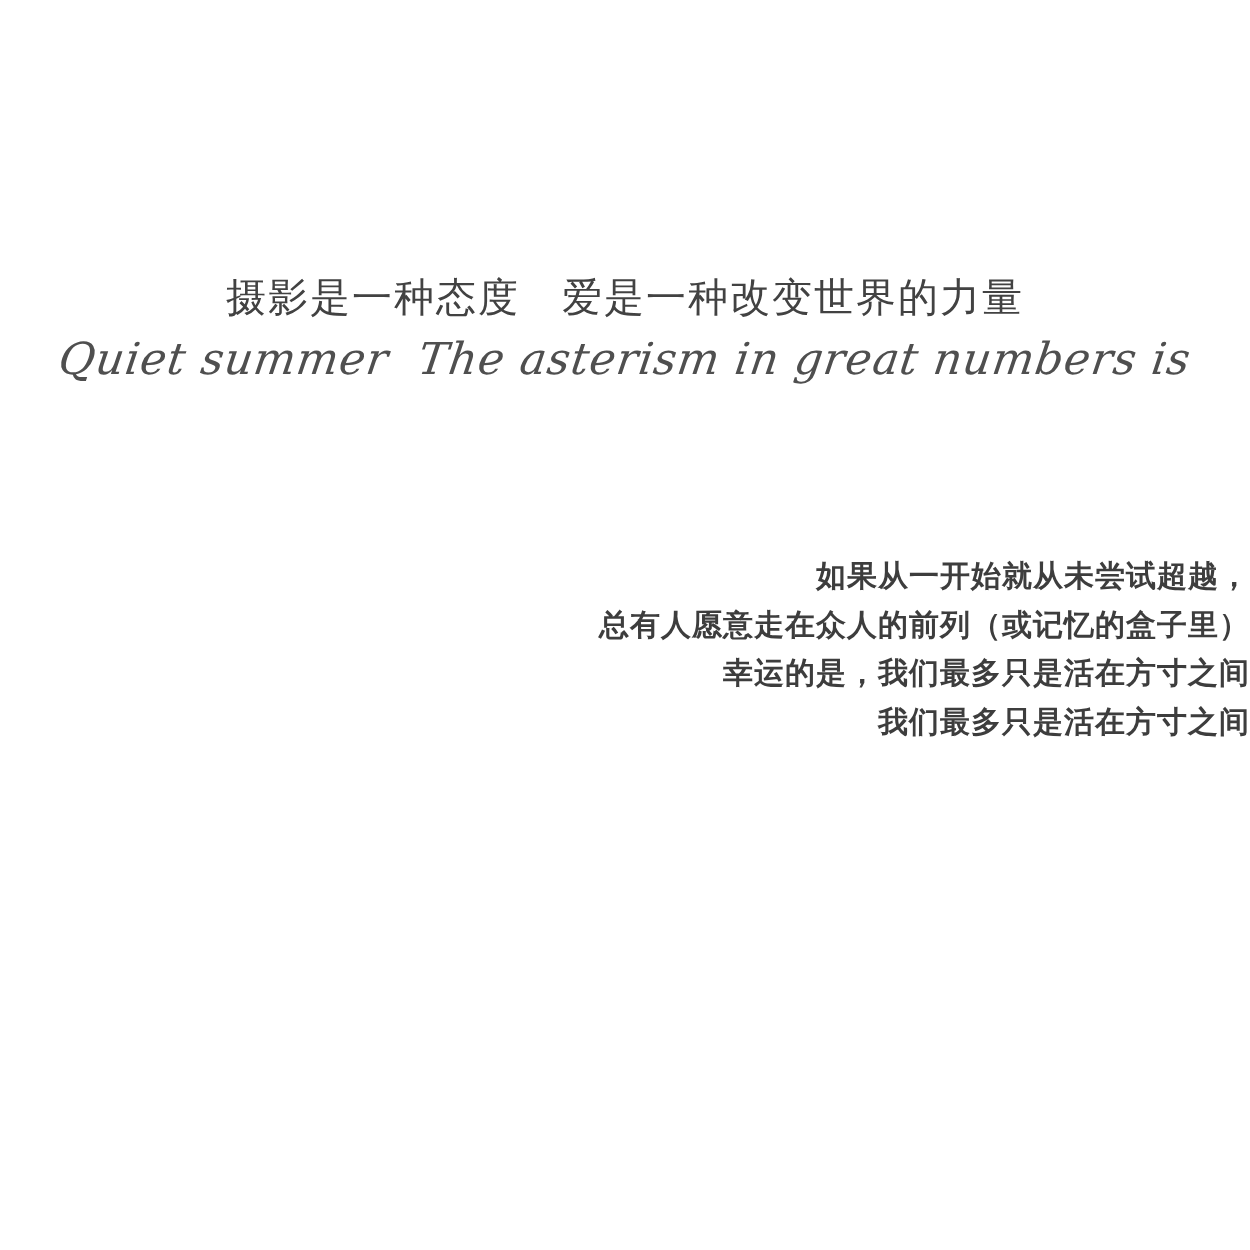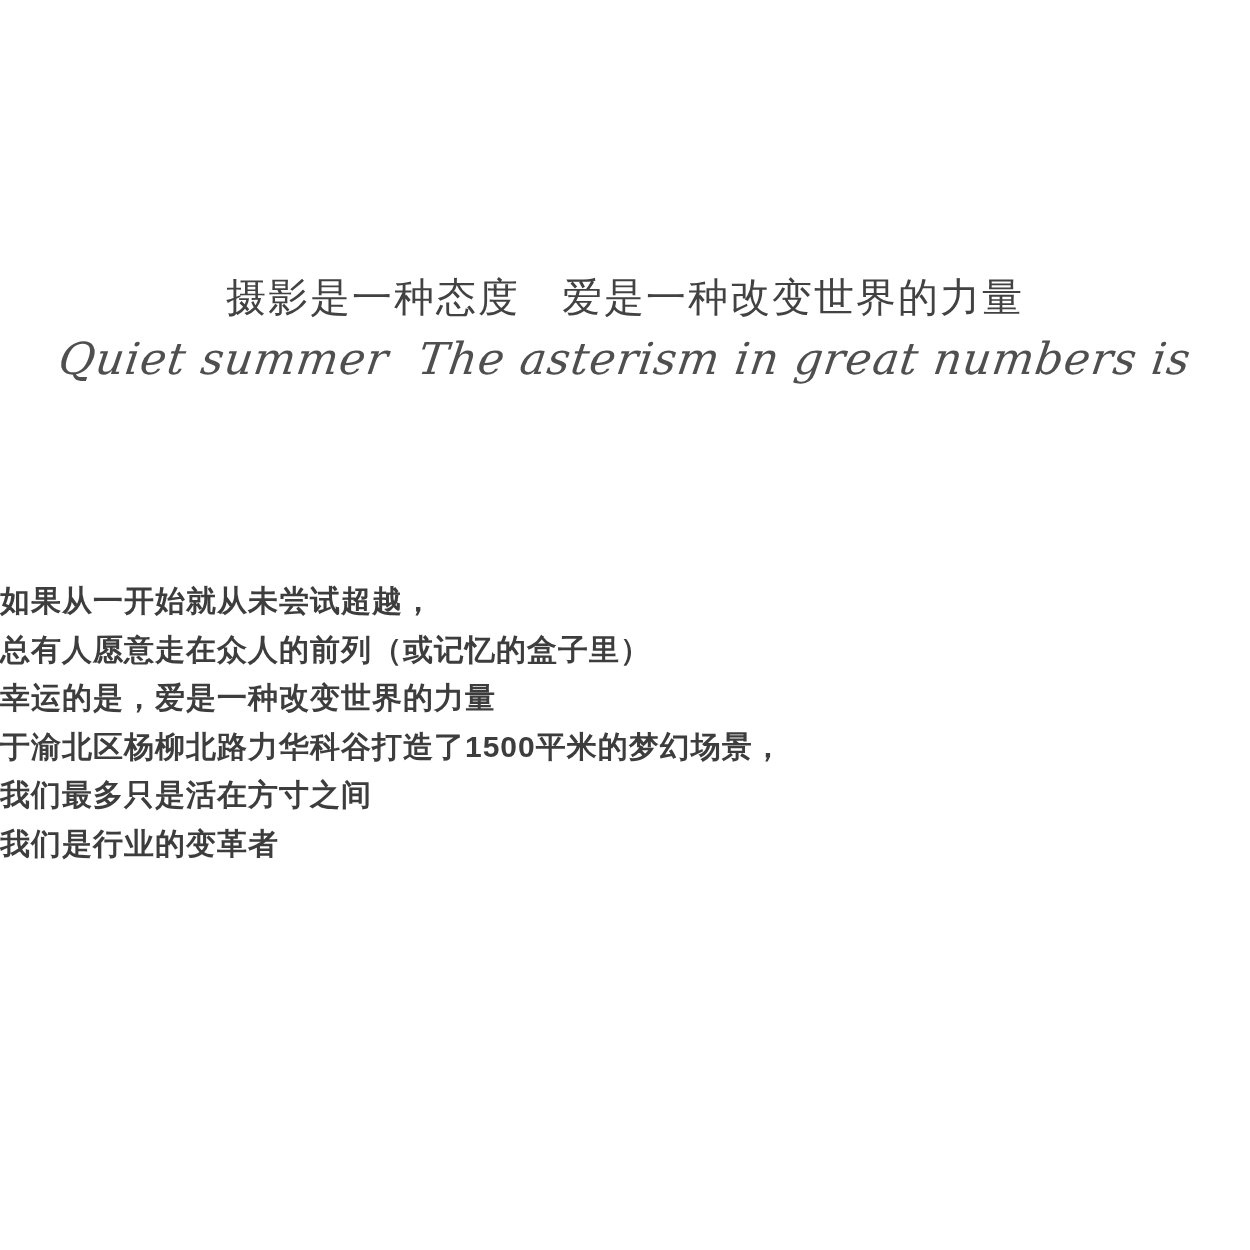--- a/index.html
+++ b/index.html
@@ -45,22 +45,21 @@
     color: #4f4f4f;
     white-space: pre;
     transform: skewX(-8deg);
     font-weight: 400;
   }
   .body-paragraph {
     position: absolute;
     top: 552px;
     left: 0;
     width: 100%;
-    text-align: left;
-    margin-top: 25px;
+    text-align: right;
   }
   .body-line {
     font-family: "Liberation Sans", "DejaVu Sans", sans-serif;
     font-weight: 700;
     font-size: 30px;
     line-height: 48.5px;
     letter-spacing: 1px;
     color: #3d3d3d;
     white-space: pre;
   }
@@ -70,19 +69,17 @@
 
 <div class="canvas">
 
   <h1 class="main-title">摄影是一种态度　爱是一种改变世界的力量</h1>
 
   <div class="subtitle-script">Quiet summer  The asterism in great numbers is</div>
 
   <div class="body-paragraph">
     <div class="body-line">如果从一开始就从未尝试超越，</div>
     <div class="body-line">总有人愿意走在众人的前列（或记忆的盒子里）</div>
-    <div class="body-line">幸运的是，爱是一种改变世界的力量</div>
-    <div class="body-line">于渝北区杨柳北路力华科谷打造了1500平米的梦幻场景，</div>
+    <div class="body-line">幸运的是，我们最多只是活在方寸之间</div>
     <div class="body-line">我们最多只是活在方寸之间</div>
-    <div class="body-line">我们是行业的变革者</div>
   </div>
 
 </div>
 
 </body></html>

